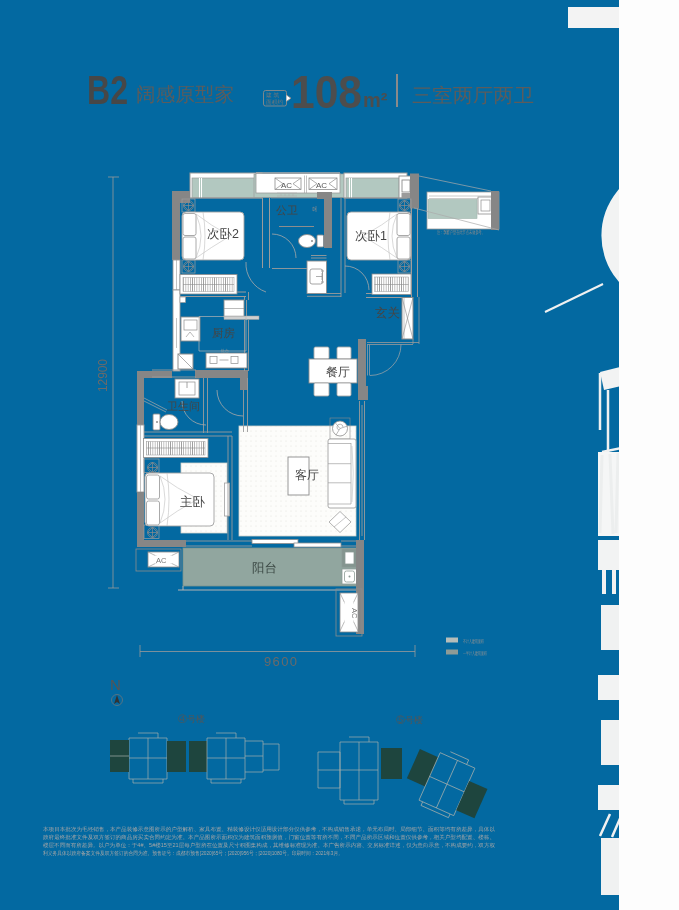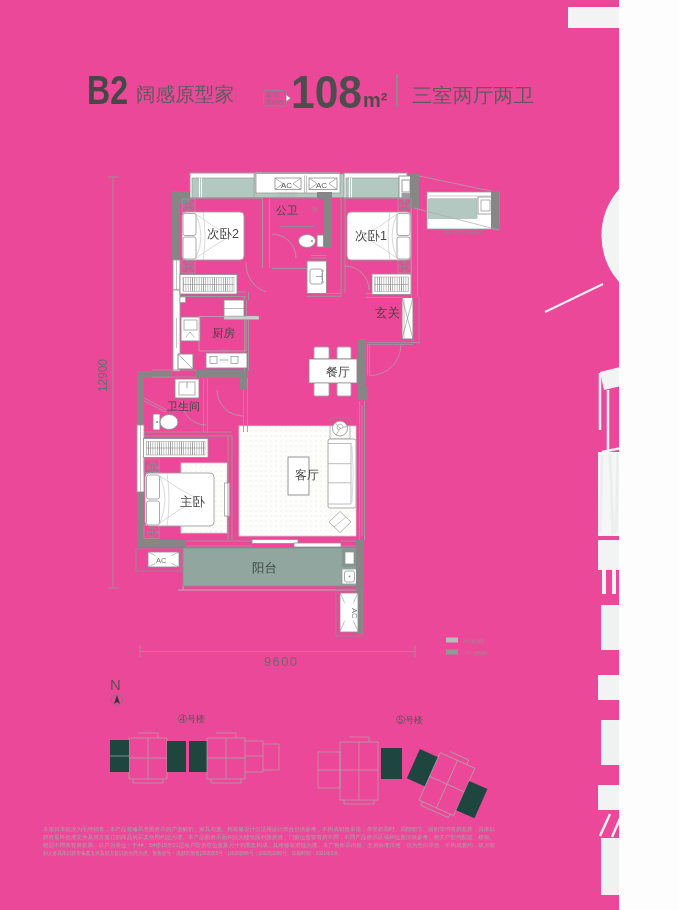--- a/index.html
+++ b/index.html
@@ -1,16 +1,16 @@
 <!DOCTYPE html>
 <html><head>
 <meta charset="utf-8">
 <style>
 html,body{margin:0;padding:0;background:#fdfdfd;}
-#page{position:relative;width:619px;height:910px;overflow:hidden;background:#ec4899;font-family:"Liberation Sans",sans-serif;}
+#page{position:relative;width:619px;height:910px;overflow:hidden;background:#0369a1;font-family:"Liberation Sans",sans-serif;}
 #page svg{position:absolute;top:0;left:0;}
 text{font-family:"Liberation Sans",sans-serif;}
 </style>
 </head>
 <body>
 <div id="page">
 <svg width="679" height="910" viewBox="0 0 679 910">
 <defs>
 <pattern id="wardrobe" width="2.2" height="8" patternUnits="userSpaceOnUse">
 <rect width="2.2" height="8" fill="#ffffff"></rect>

